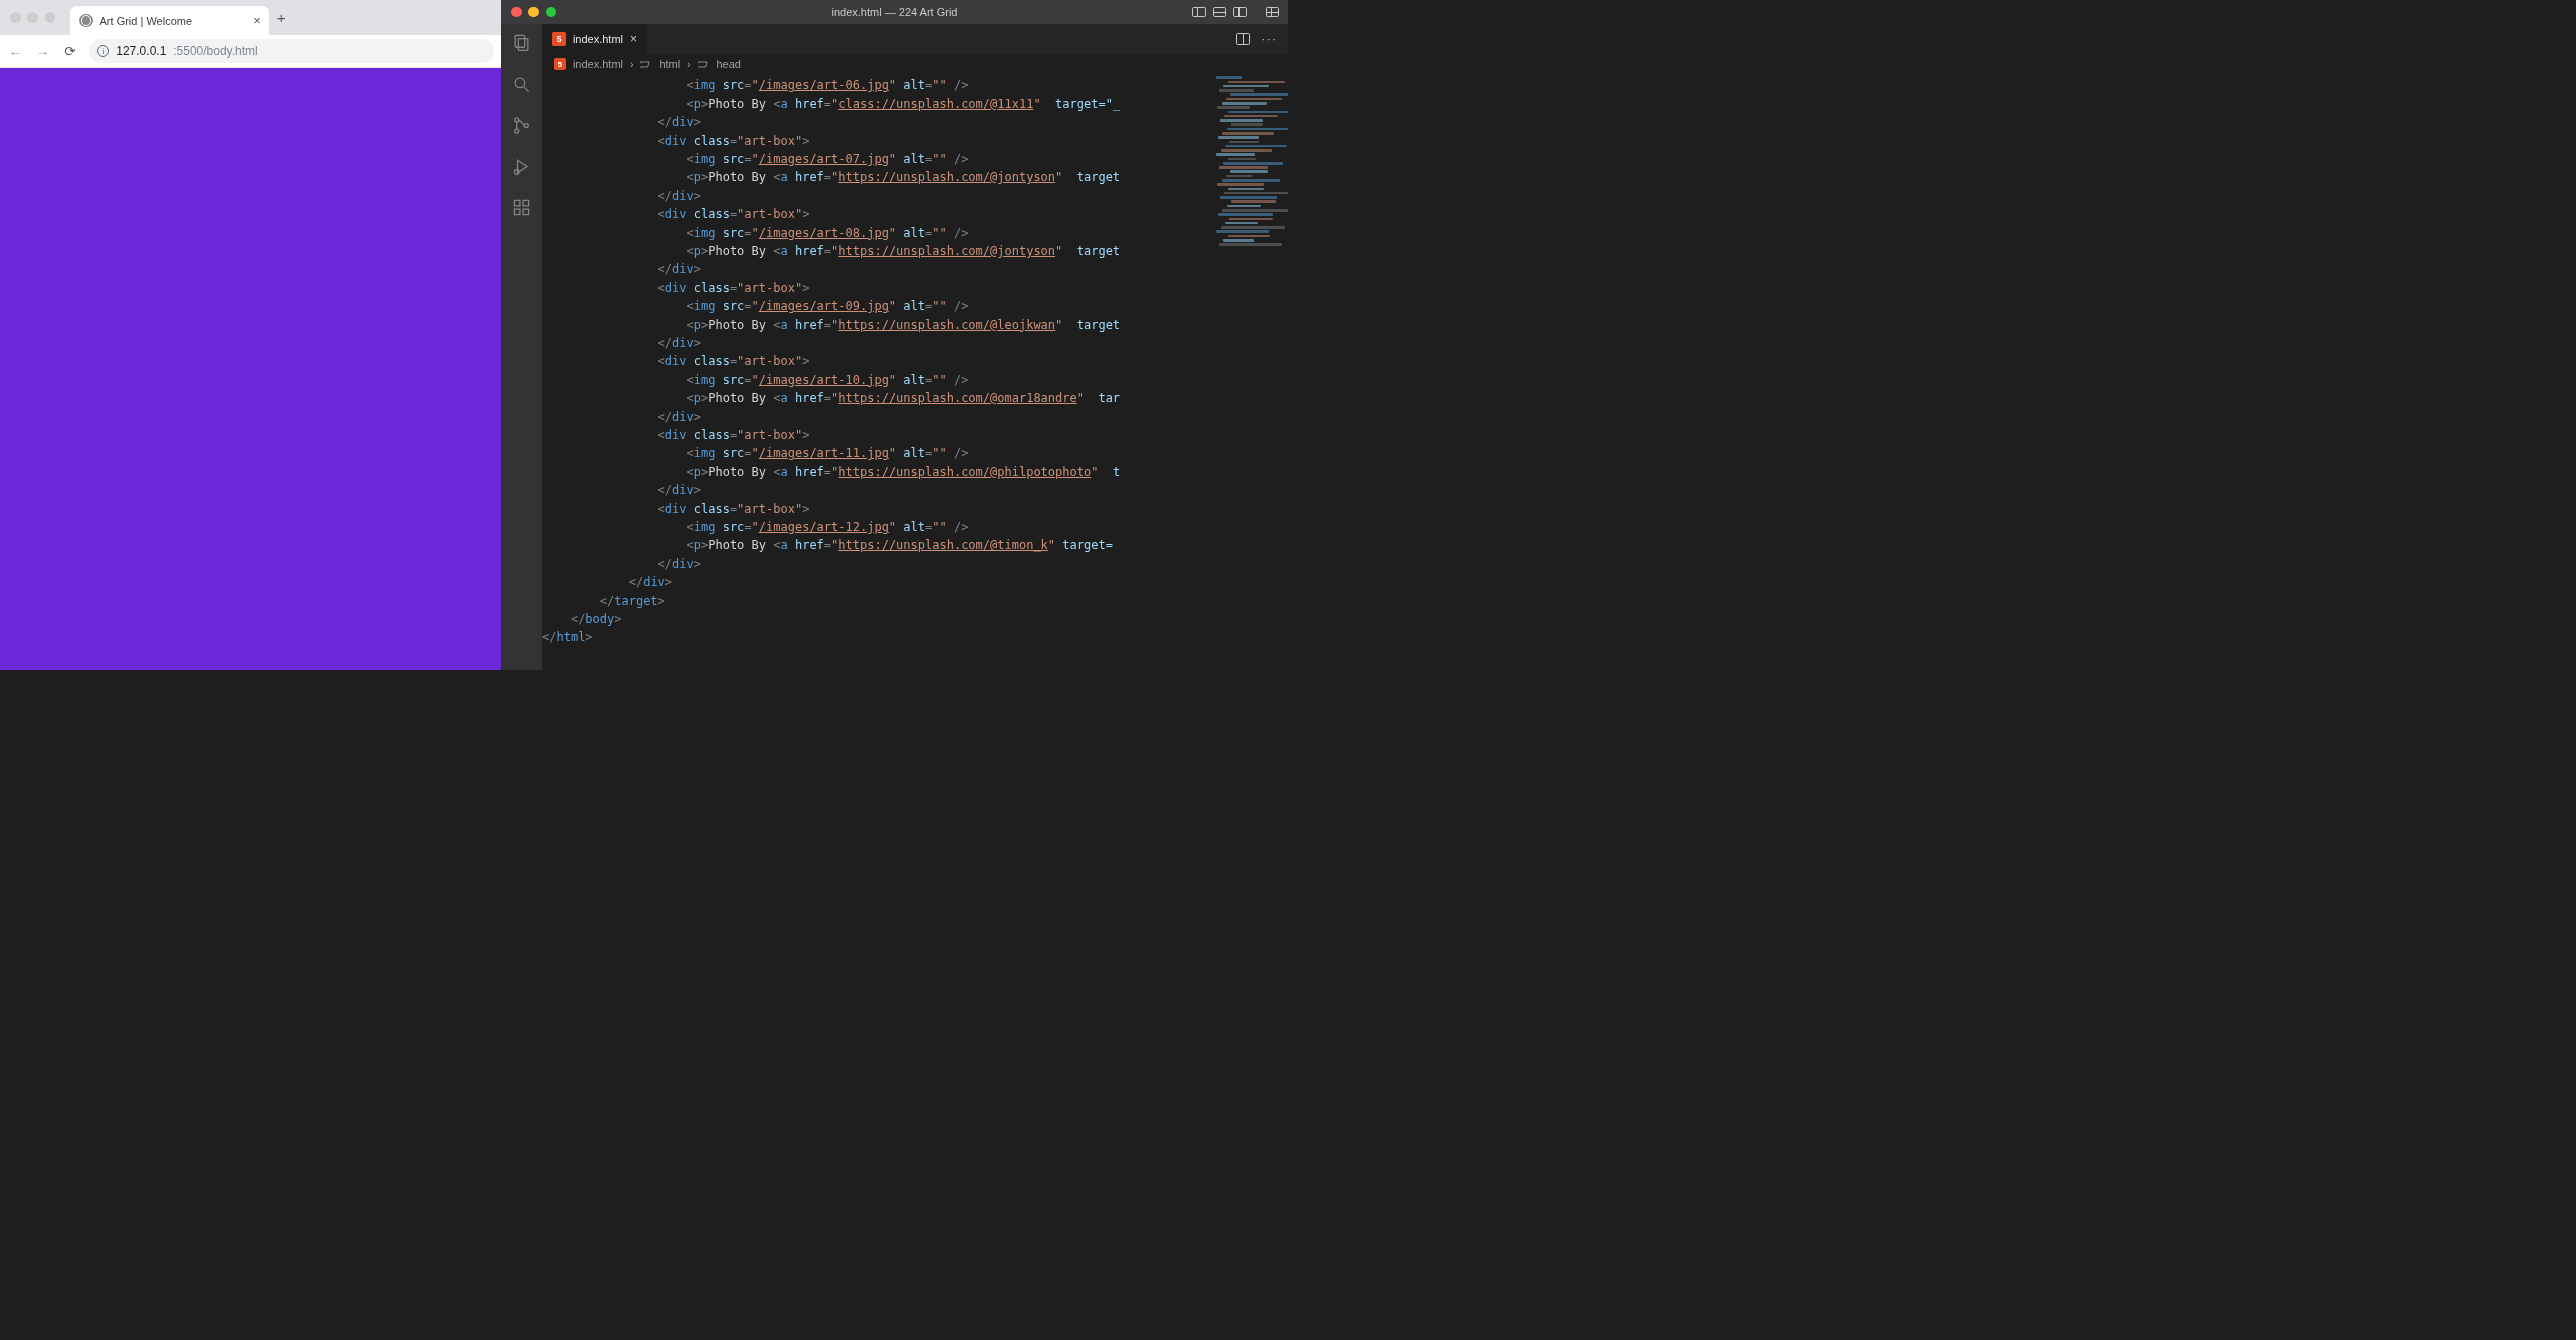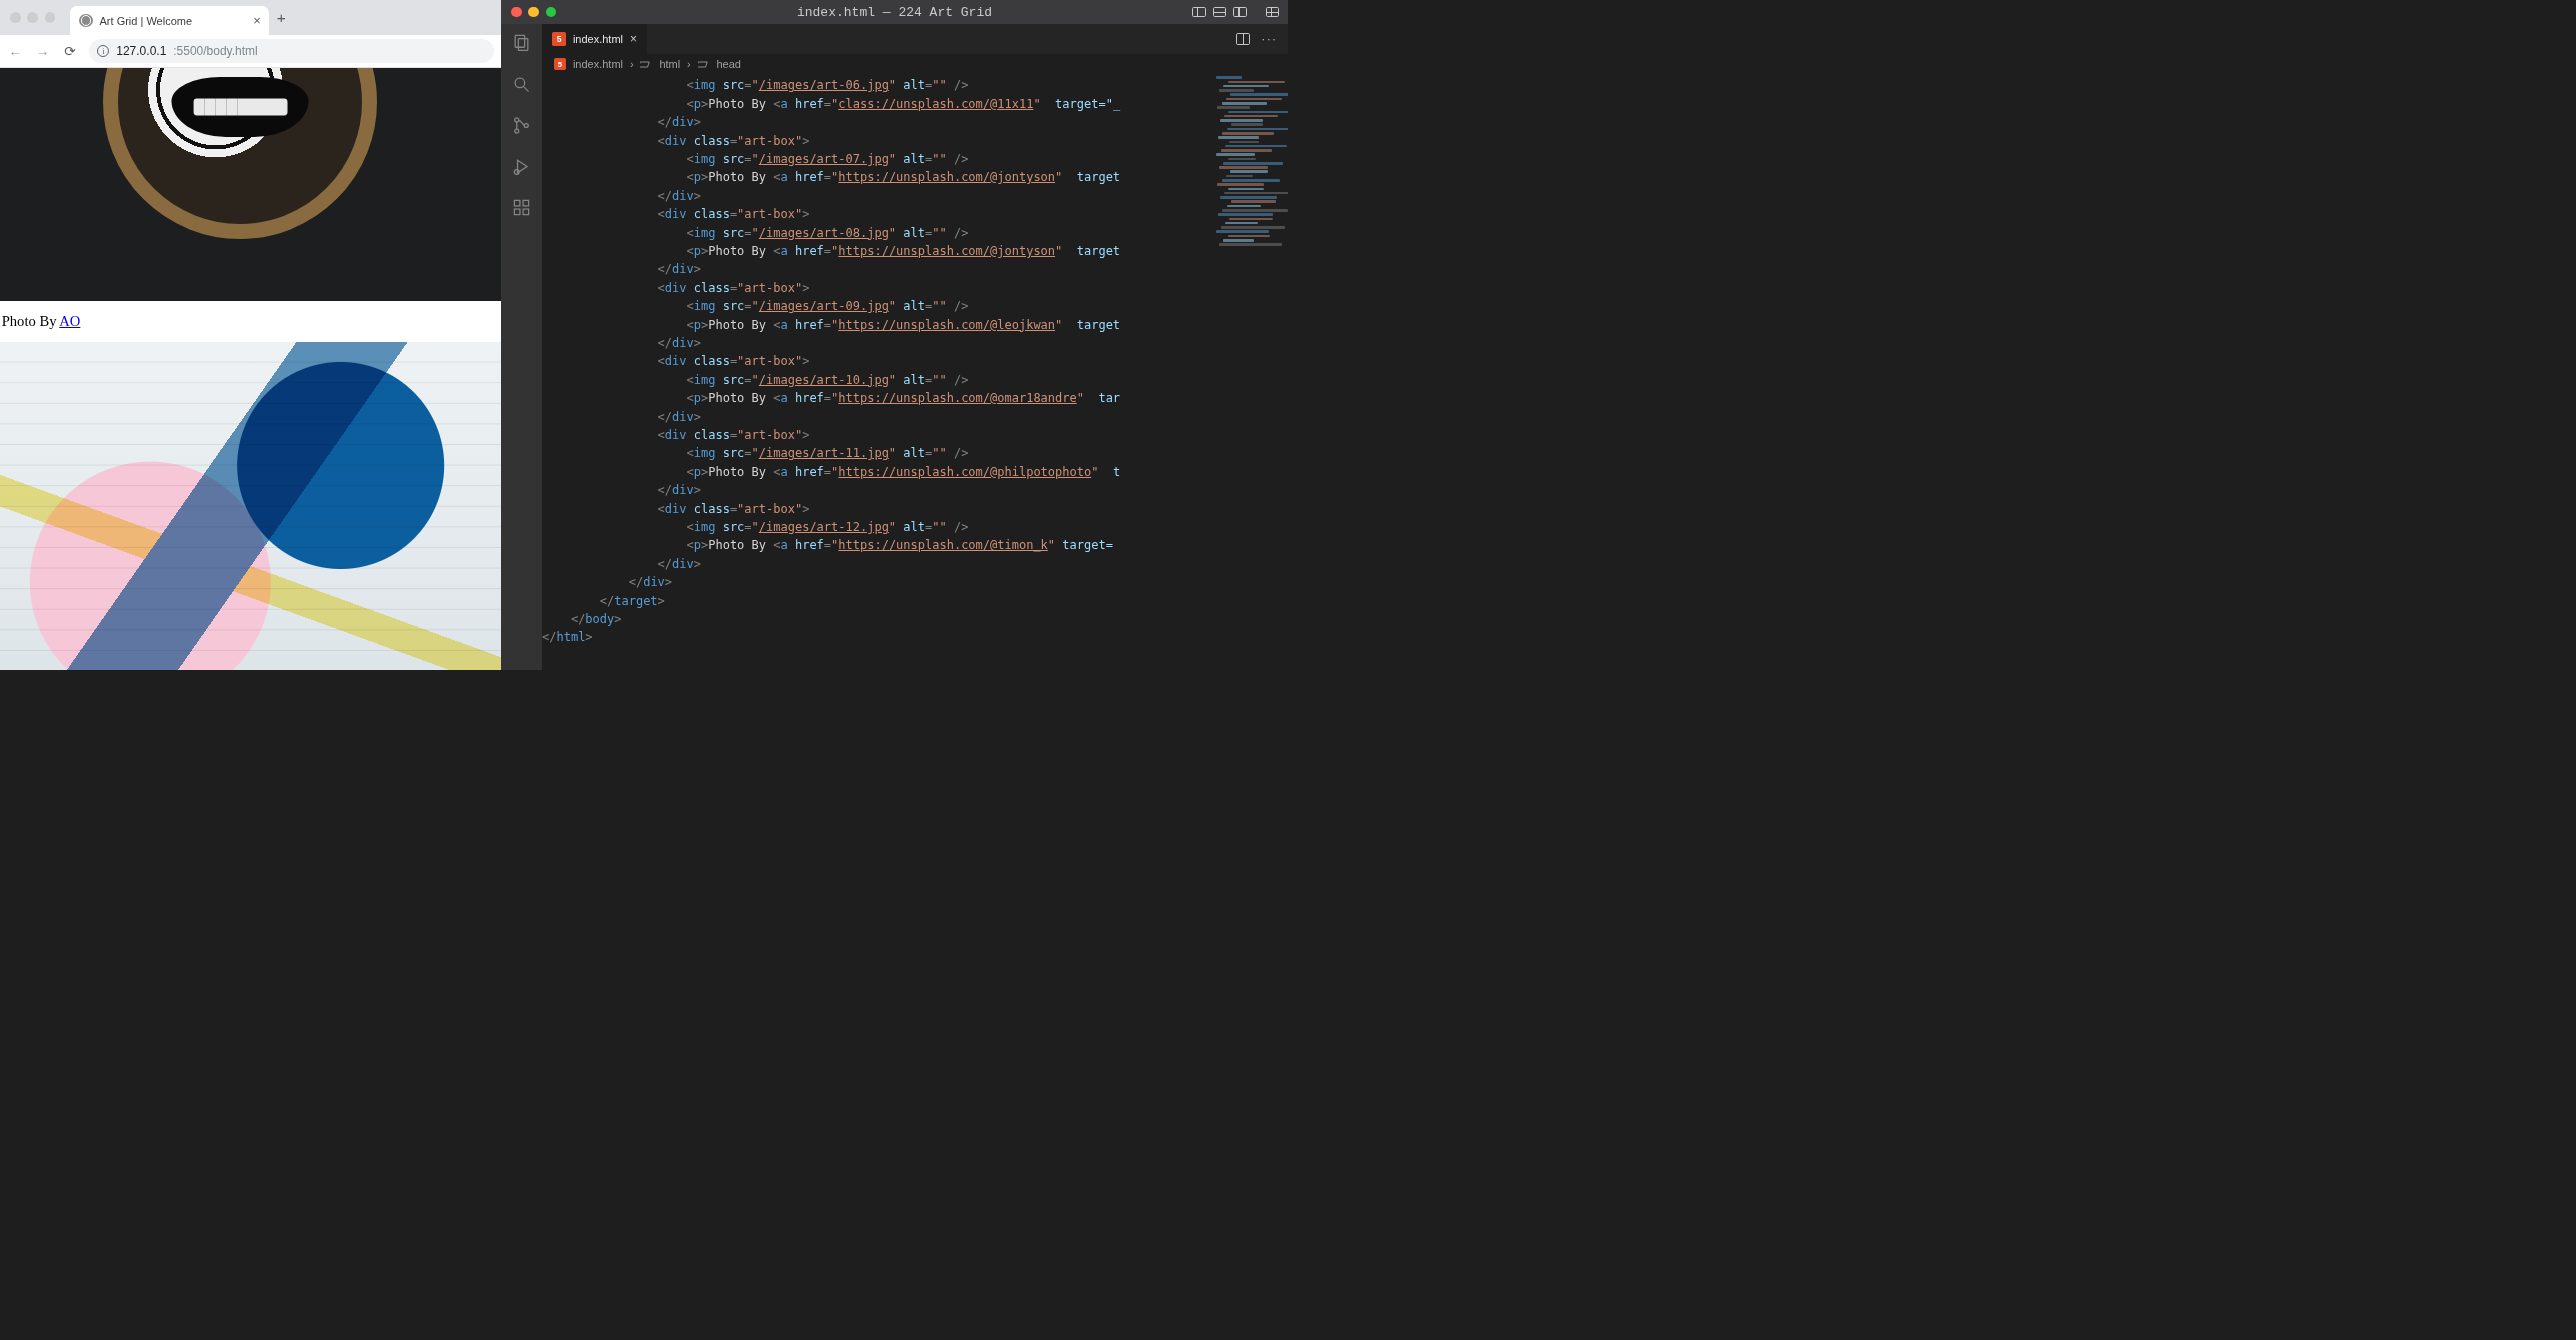--- a/index.html
+++ b/index.html
@@ -166,22 +166,21 @@
     display: flex;
     align-items: center;
     position: relative;
   }
   .vsc-traffic { display: flex; gap: 6.9px; padding: 0 10.3px; }
   .vsc-tl { width: 10.3px; height: 10.3px; border-radius: 50%; }
   .vsc-title {
     position: absolute; left: 0; right: 0;
     text-align: center;
     color: #c9c9c9;
-    font-size: 13px;
-    font-family: Liberation Mono, monospace;
+    font-size: 11px;
   }
   .vsc-title-right {
     margin-left: auto; display: flex; gap: 6.9px; padding-right: 8.6px;
   }
   .layout-icon {
     width: 13.7px; height: 10.3px;
     border: 1.1px solid #c8c8c8; border-radius: 1.7px;
     position: relative;
   }
   .layout-icon.v::after { content:""; position:absolute; left:4.3px; top:0; bottom:0; width:1.1px; background:#c8c8c8;}
@@ -304,33 +303,20 @@
   </div>
   <div class="browser-toolbar">
     <div class="nav-btn">←</div>
     <div class="nav-btn">→</div>
     <div class="nav-btn active">⟳</div>
     <div class="addr-bar">
       <span class="info-icon">i</span>
       <span class="addr-host">127.0.0.1</span>
         <span class="addr-path">:5500/body.html</span>
     </div>
-  </div>
-  <div class="browser-viewport">
-    <div class="art-img-1">
-      <div class="mural-circle">
-        <div class="lips">
-          <div class="teeth"></div>
-        </div>
-      </div>
-    </div>
-    <p class="caption">
-      <span>Photo By </span><a href="#">AO</a>
-    </p>
-    <div class="art-img-2"></div>
   </div>
 </div>
 
 <div class="vscode">
   <div class="vsc-titlebar">
     <div class="vsc-traffic">
       <div class="vsc-tl" style="background:#ff5f57"></div>
       <div class="vsc-tl" style="background:#febc2e"></div>
       <div class="vsc-tl" style="background:#28c840"></div>
     </div>

